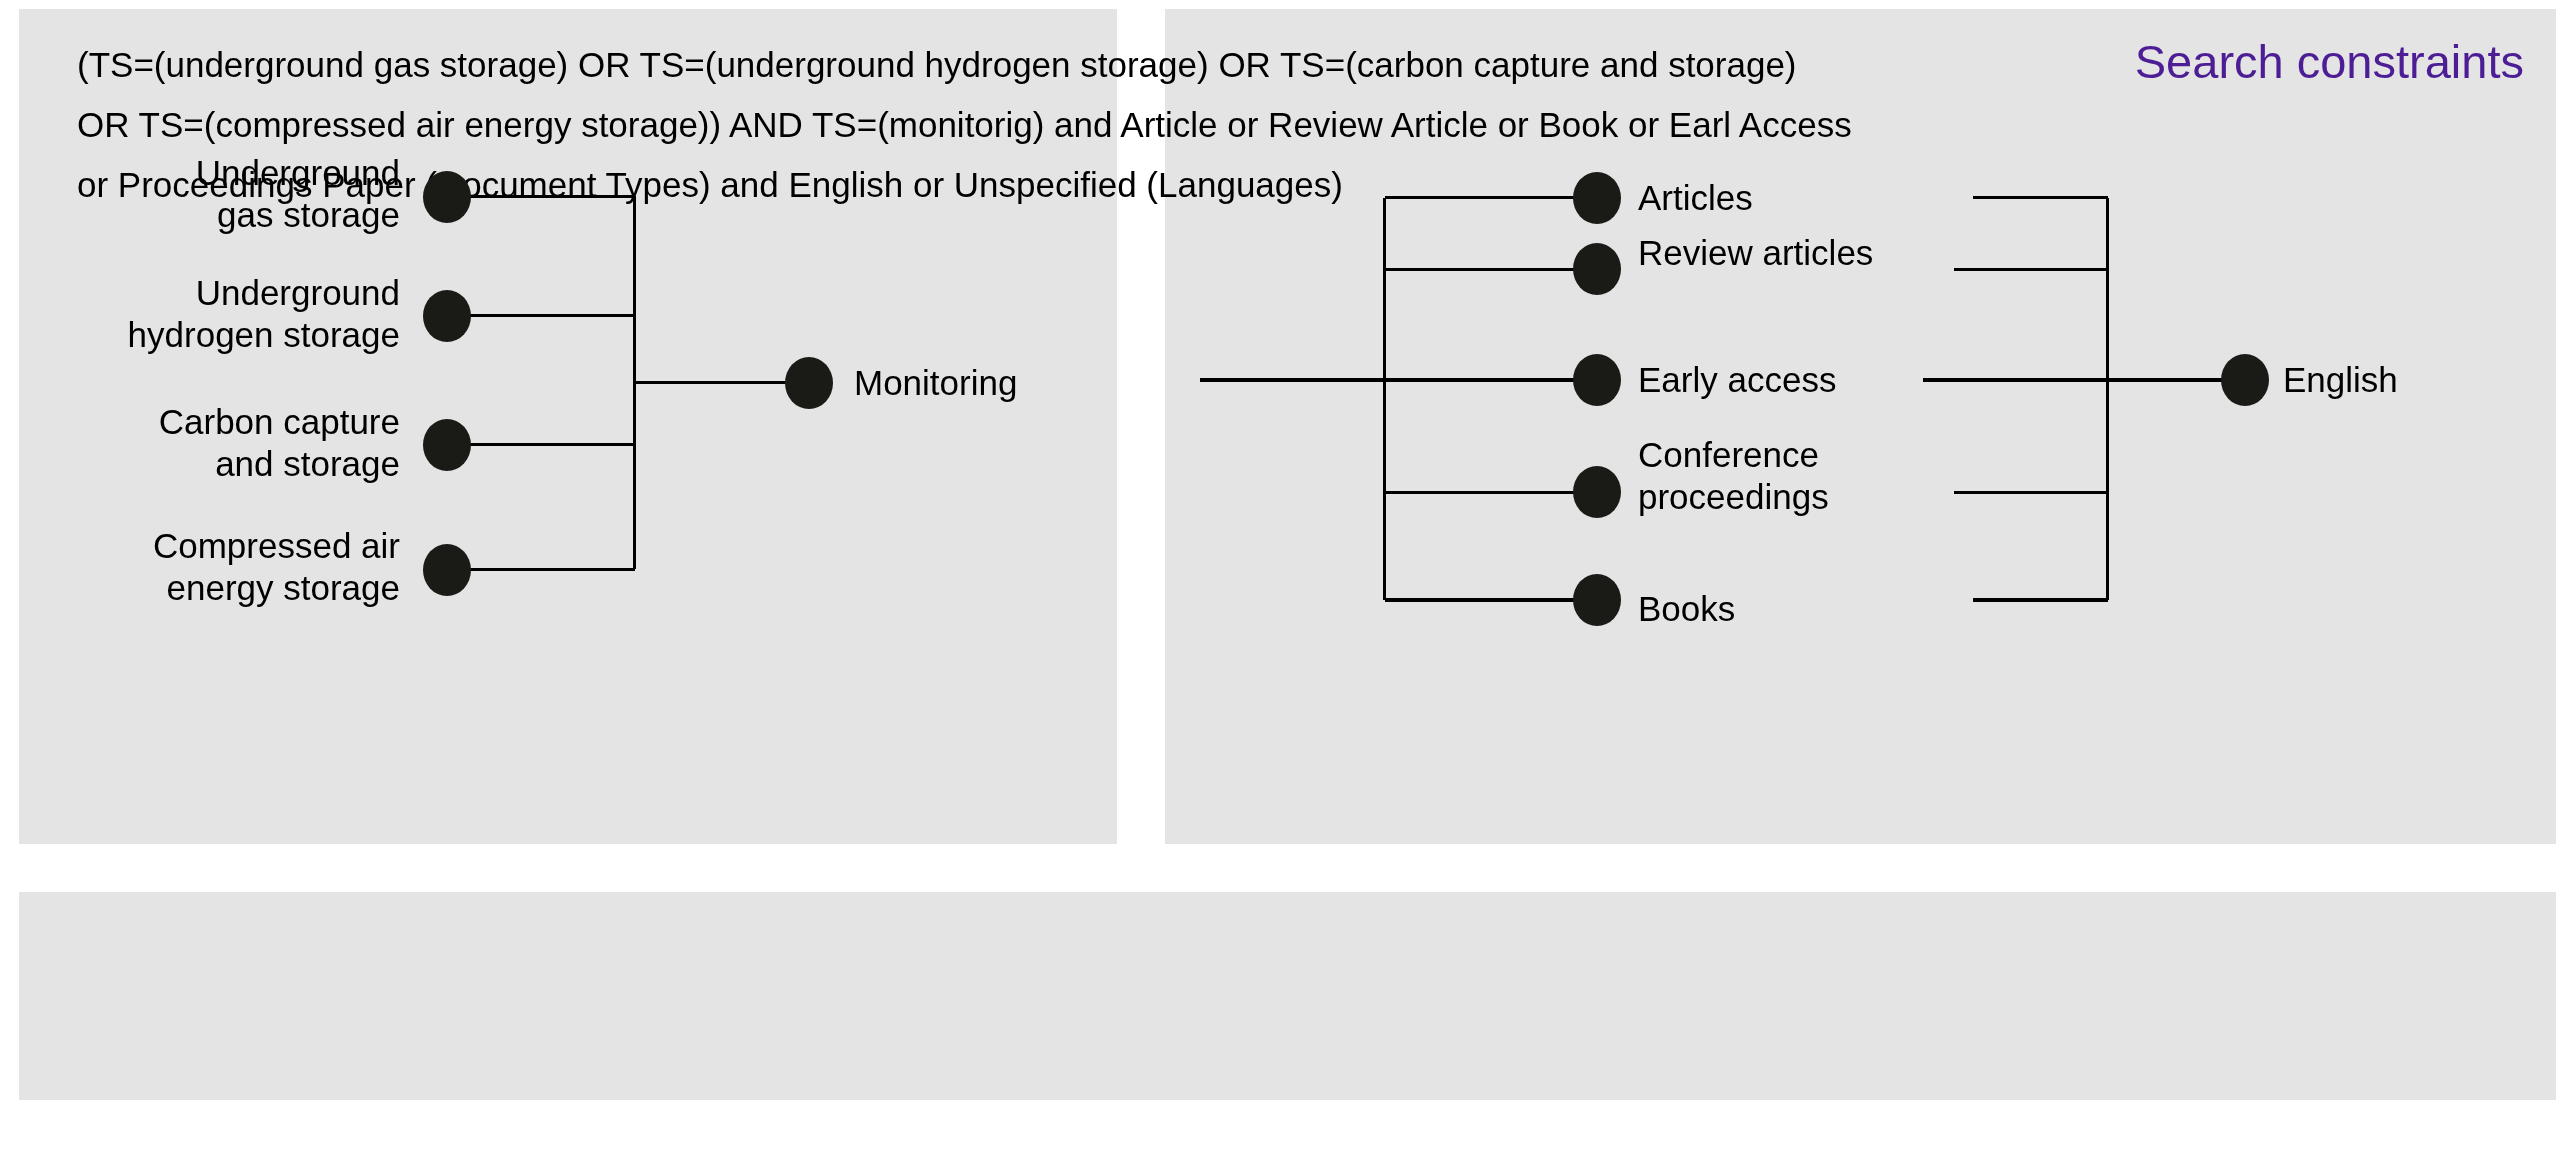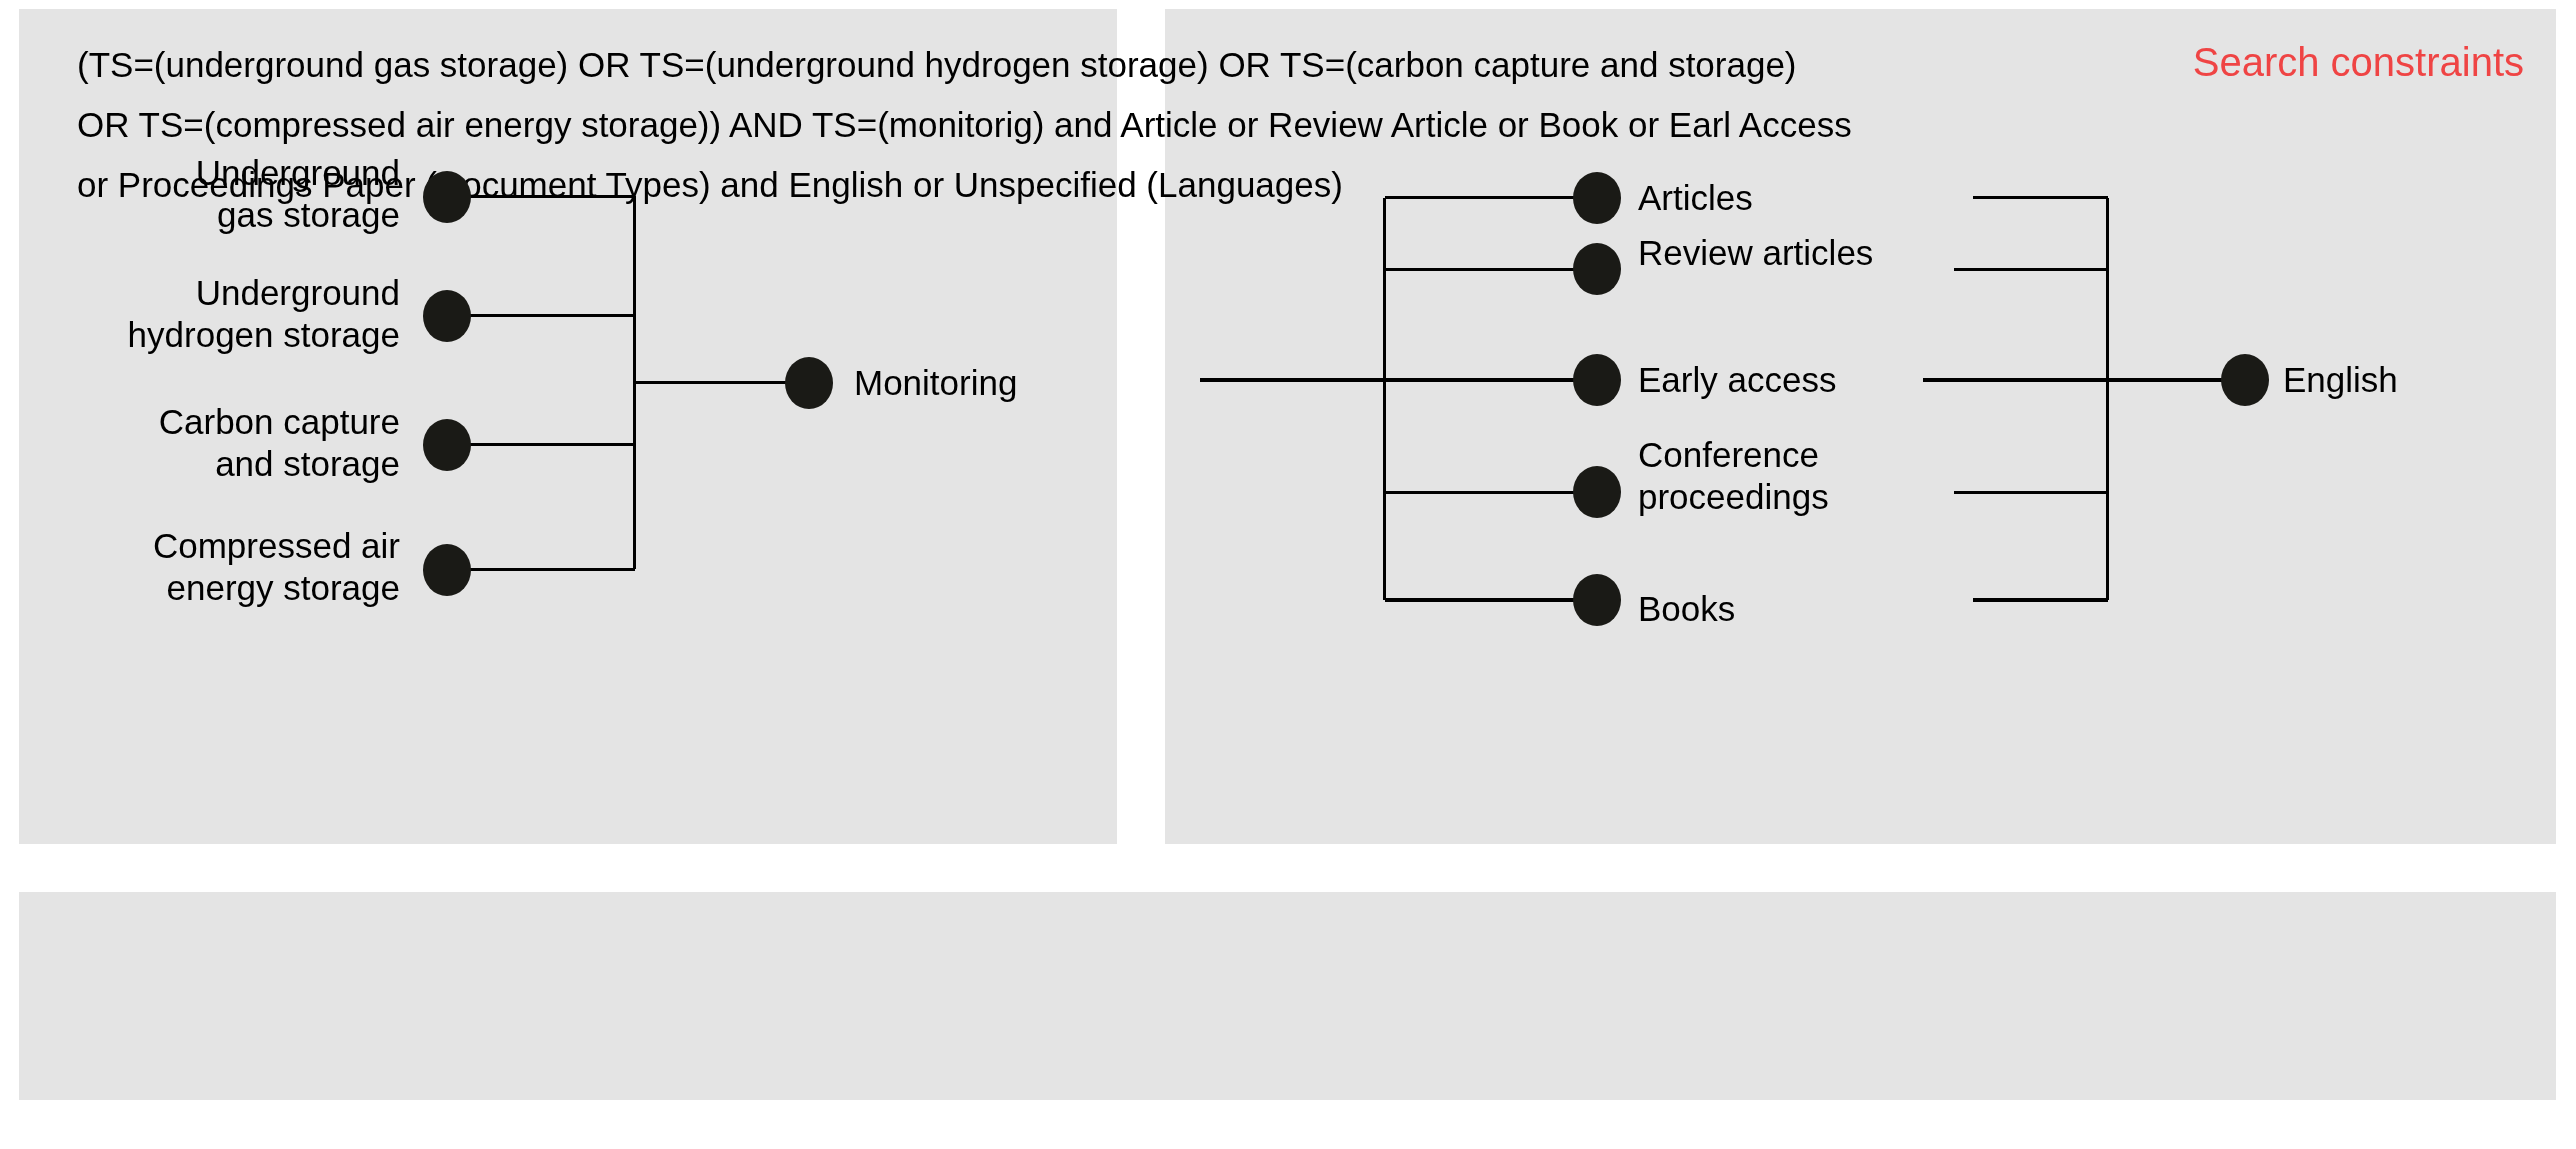--- a/index.html
+++ b/index.html
@@ -11,22 +11,22 @@
   .panel{
     position:absolute;
     background:#e4e4e4;
   }
   #topic-panel{ left:19px; top:9.2px; width:1098px; height:835px; }
   #constraints-panel{ left:1165px; top:9.2px; width:1391px; height:835px; }
   #query-panel{ left:19px; top:892px; width:2537px; height:208px; }
 
   .panel-title{
     position:absolute;
-    color:#ef4444;
-    font-size:40px;
+    color:#4c1d95;
+    font-size:47px;
     line-height:48px;
     white-space:nowrap;
     letter-spacing:0px;
   }
   #topic-title{ right:66px; top:38px; }
   #constraints-title{ right:52px; top:38px; }
 
   svg.wires{
     position:absolute;left:0;top:0;width:2576px;height:1150px;
     pointer-events:none;

